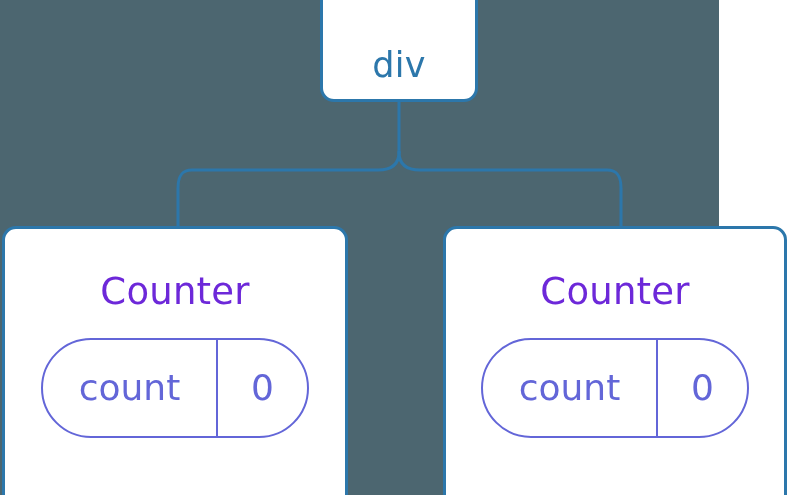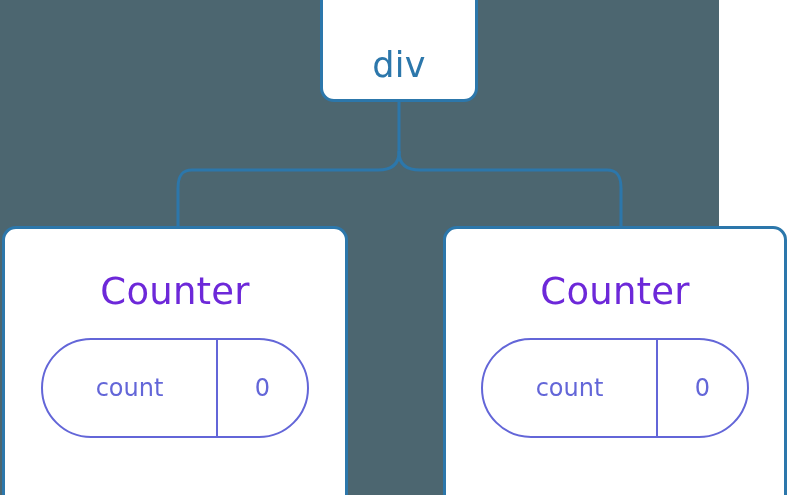--- a/index.html
+++ b/index.html
@@ -87,21 +87,21 @@
     box-sizing: border-box;
     background: #ffffff;
     display: flex;
     align-items: stretch;
   }
   .pill-key,
   .pill-value {
     display: flex;
     align-items: center;
     justify-content: center;
-    font-size: 24px;
+    font-size: 36px;
     color: #6366d8;
     line-height: 1;
     box-sizing: border-box;
   }
   .pill-key {
     width: 173px;
   }
   .pill-value {
     flex: 1;
     border-left: 2px solid #6366d8;

